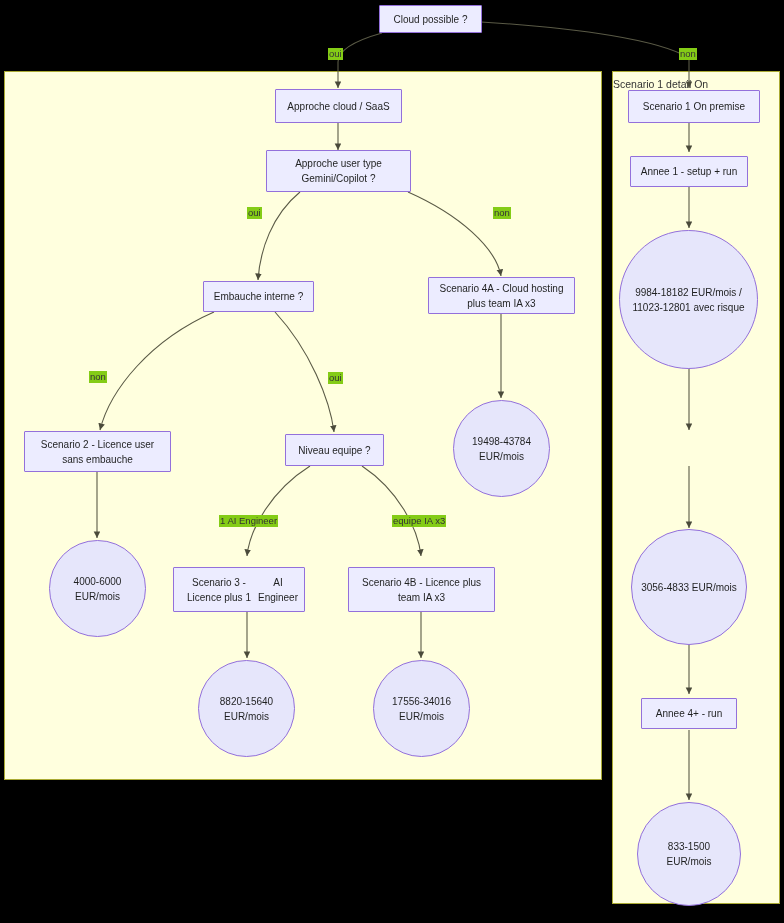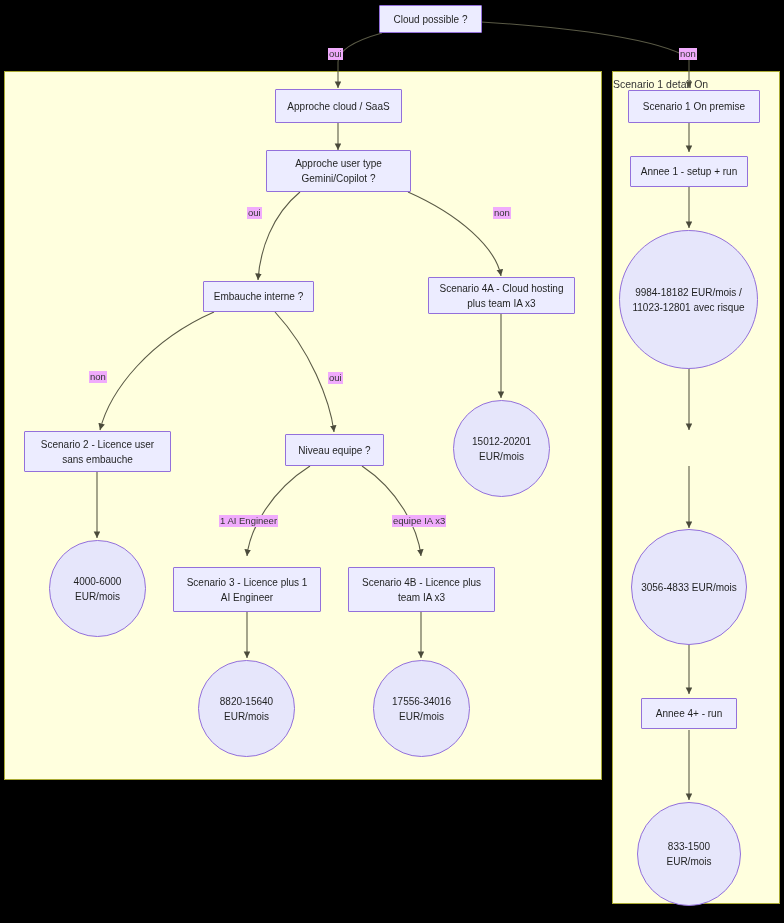--- a/index.html
+++ b/index.html
@@ -69,21 +69,21 @@
   .node.circle {
     border-radius: 50%;
     border: 1px solid #9370db;
     background: #e6e6fb;
   }
   .node span { display: block; }
 
   
   .elabel {
     position: absolute;
-    background: #f0abfc;
+    background: #84cc16;
     color: #333333;
     font-size: 9.5px;
     line-height: 12px;
     padding: 0 1px;
     white-space: nowrap;
     box-sizing: border-box;
   }
 </style>
 </head>
 <body>
@@ -161,28 +161,28 @@
   <div class="node rect" style="left:24px; top:431px; width:147px; height:41px; flex-direction:column;">
     <span>Scenario 2 - Licence user</span>
     <span>sans embauche</span>
   </div>
 
   <div class="node rect" style="left:285px; top:434px; width:99px; height:32px;">
     <span>Niveau equipe ?</span>
   </div>
 
   <div class="node circle" style="left:453px; top:400px; width:97px; height:97px;">
-    <span>15012-20201 EUR/mois</span>
+    <span>19498-43784 EUR/mois</span>
   </div>
 
   <div class="node circle" style="left:49px; top:540px; width:97px; height:97px;">
     <span>4000-6000 EUR/mois</span>
   </div>
 
-  <div class="node rect" style="left:173px; top:567px; width:148px; height:45px; flex-direction:column;">
+  <div class="node rect" style="left:173px; top:567px; width:132px; height:45px; flex-direction:row;">
     <span>Scenario 3 - Licence plus 1</span>
     <span>AI Engineer</span>
   </div>
 
   <div class="node rect" style="left:348px; top:567px; width:147px; height:45px; flex-direction:column;">
     <span>Scenario 4B - Licence plus</span>
     <span>team IA x3</span>
   </div>
 
   <div class="node circle" style="left:198px; top:660px; width:97px; height:97px;">

